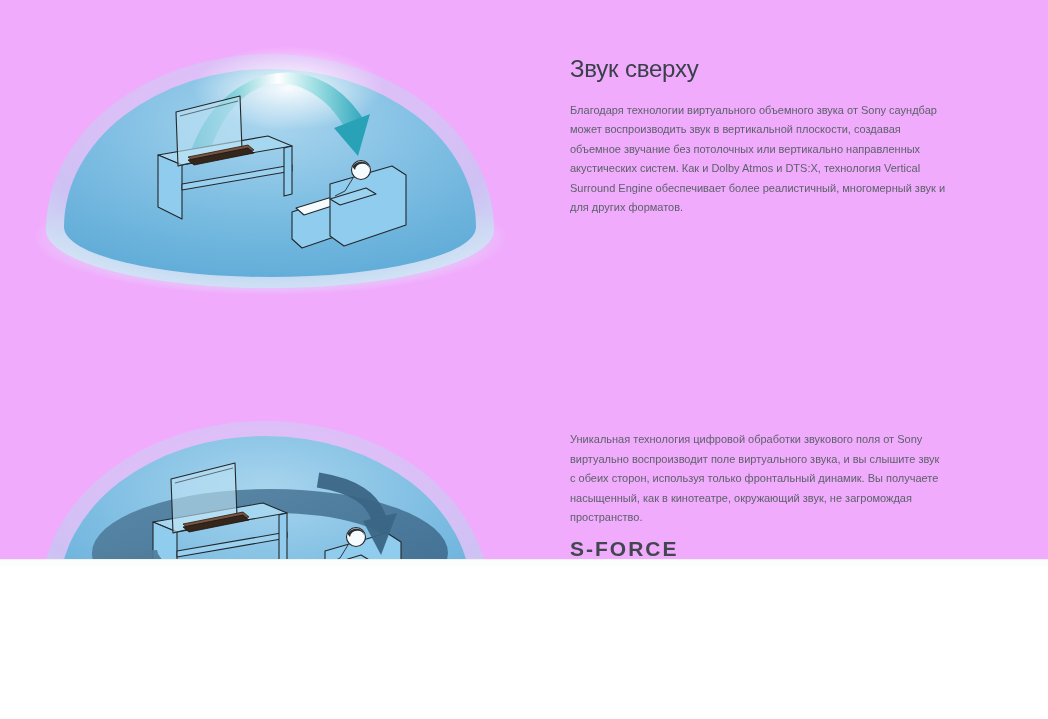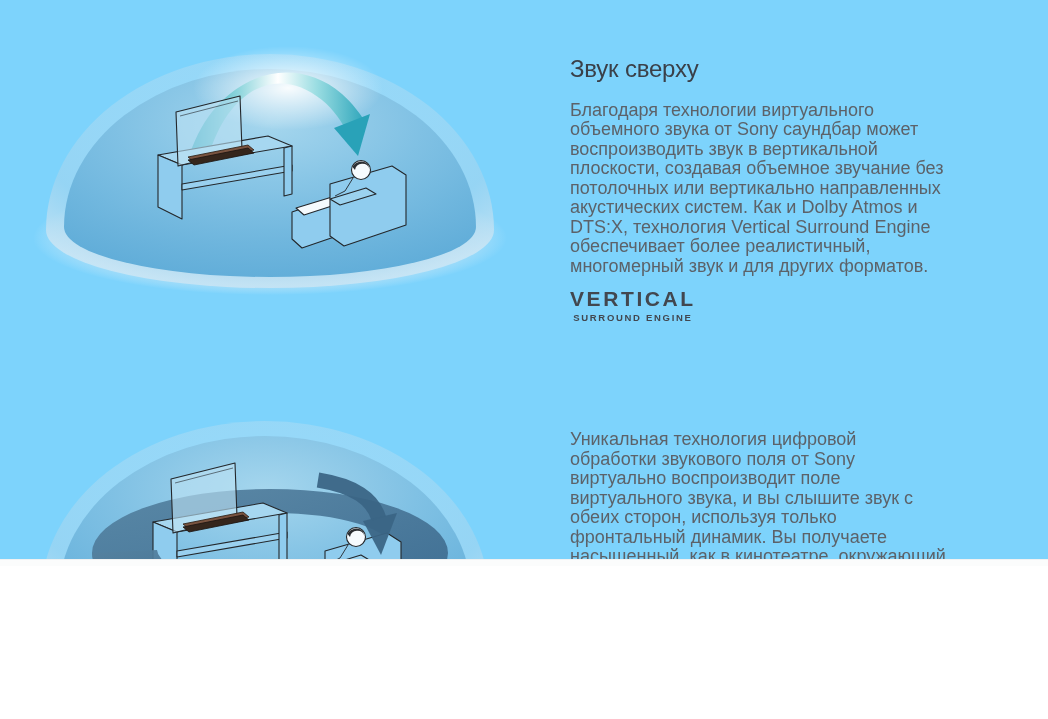--- a/index.html
+++ b/index.html
@@ -5,41 +5,41 @@
   * { box-sizing: border-box; margin: 0; padding: 0; }
   html, body { background: #ffffff; }
   body {
     font-family: "Liberation Sans", "DejaVu Sans", sans-serif;
     -webkit-font-smoothing: antialiased;
   }
   .page {
     position: relative;
     width: 1048px;
     height: 566px;
-    background: #7dd3fc;
+    background: #f0abfc;
     overflow: hidden;
   }
   .figure { position: absolute; }
   .figure-1 { left: 30px; top: 36px; width: 480px; height: 265px; }
   .figure-2 { left: 25px; top: 403px; width: 480px; height: 265px; }
 
   .copy { position: absolute; width: 376px; }
   .copy-1 { left: 570px; top: 55px; }
   .copy-2 { left: 570px; top: 430px; }
 
   .section-title {
     font-size: 24px;
     font-weight: 400;
     letter-spacing: -0.2px;
     color: #3a4049;
     line-height: 1.2;
     margin-bottom: 17px;
   }
   .section-body {
-    font-size: 18px;
+    font-size: 11px;
     line-height: 19.5px;
     color: #5c6269;
   }
 
   
   .vertical-logo {
     margin-top: 12px;
     width: max-content;
     color: #42474f;
     text-align: center;
@@ -183,24 +183,20 @@
       </g>
       <g>
         <use href="#room-furniture"></use>
       </g>
     </svg>
   </figure>
 
   <div class="copy copy-1">
     <h2 class="section-title">Звук сверху</h2>
     <p class="section-body">Благодаря технологии виртуального объемного звука от Sony саундбар может воспроизводить звук в вертикальной плоскости, создавая объемное звучание без потолочных или вертикально направленных акустических систем. Как и Dolby Atmos и DTS:X, технология Vertical Surround Engine обеспечивает более реалистичный, многомерный звук и для других форматов.</p>
-    <div class="vertical-logo">
-      <div class="vl-line1">VERTICAL</div>
-      <div class="vl-line2">SURROUND ENGINE</div>
-    </div>
   </div>
 
   <figure class="figure figure-2">
     <svg viewBox="0 0 480 265" width="480" height="265">
       <g>
         <use href="#dome-scene"></use>
       </g>
 
       <path fill-rule="evenodd" d="M67,150 A178,64 0 1 0 423,150 A178,64 0 1 0 67,150 Z
                M132,147 A118,37 0 1 0 368,147 A118,37 0 1 0 132,147 Z" fill="url(#ringG)" opacity="0.9"></path>

